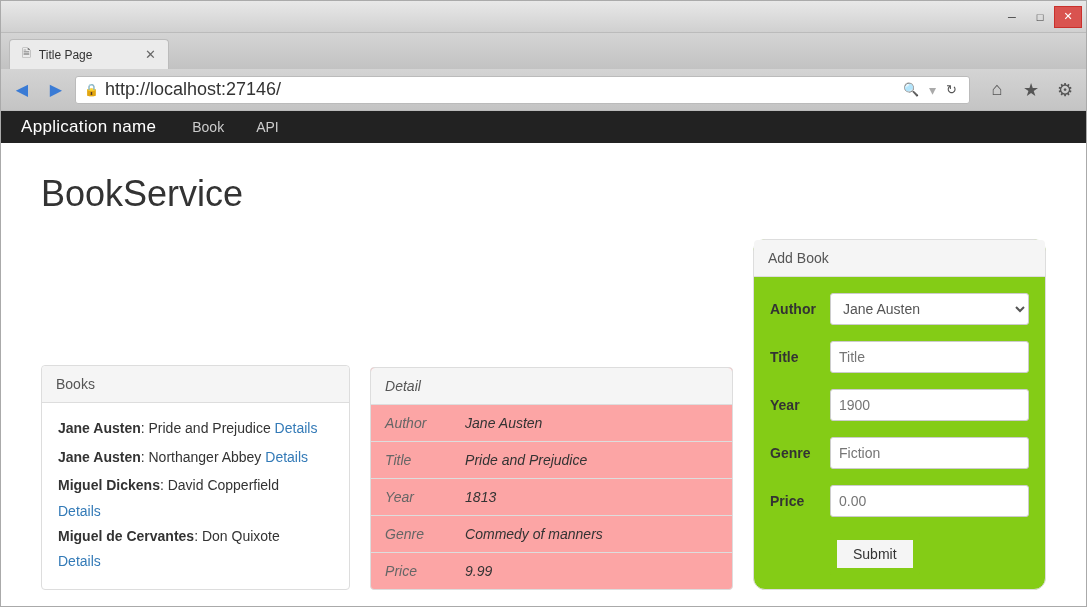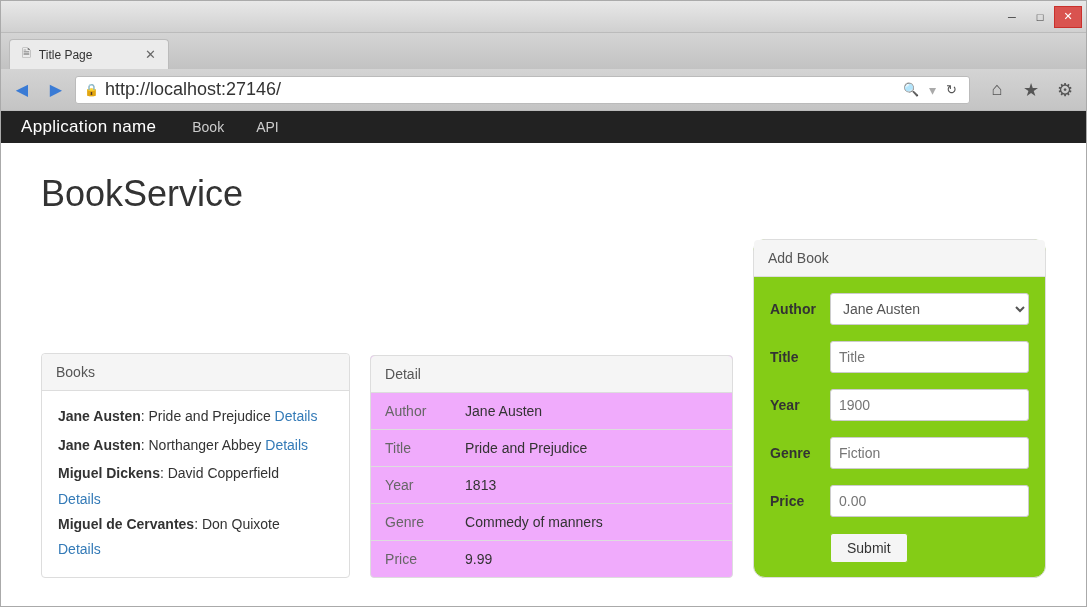--- a/index.html
+++ b/index.html
@@ -221,21 +221,22 @@
       display: block;
       margin-top: 2px;
       margin-bottom: 6px;
     }
 
     
     .detail-panel {
       width: 364px;
       border: 1px solid #ddd;
       border-radius: 4px;
-      background: #f0abfc;
+      background: #fca5a5;
+      font-style: italic;
     }
     .detail-table {
       width: 100%;
       border-collapse: collapse;
     }
     .detail-table tr {
       border-bottom: 1px solid #ddd;
     }
     .detail-table tr:last-child {
       border-bottom: none;
@@ -275,21 +276,21 @@
       padding: 0 8px;
       font-size: 14px;
       color: #555;
       outline: none;
     }
     select.form-control { background: white; cursor: pointer; }
     .submit-btn {
       margin: 8px 16px 14px 76px;
       padding: 6px 16px;
       background: #f5f5f5;
-      border: 1px solid #84cc16;
+      border: 7px solid #84cc16;
       border-radius: 3px;
       cursor: pointer;
       font-size: 14px;
       color: #333;
     }
   </style>
 </head>
 <body>
 
 <div class="browser-window">

